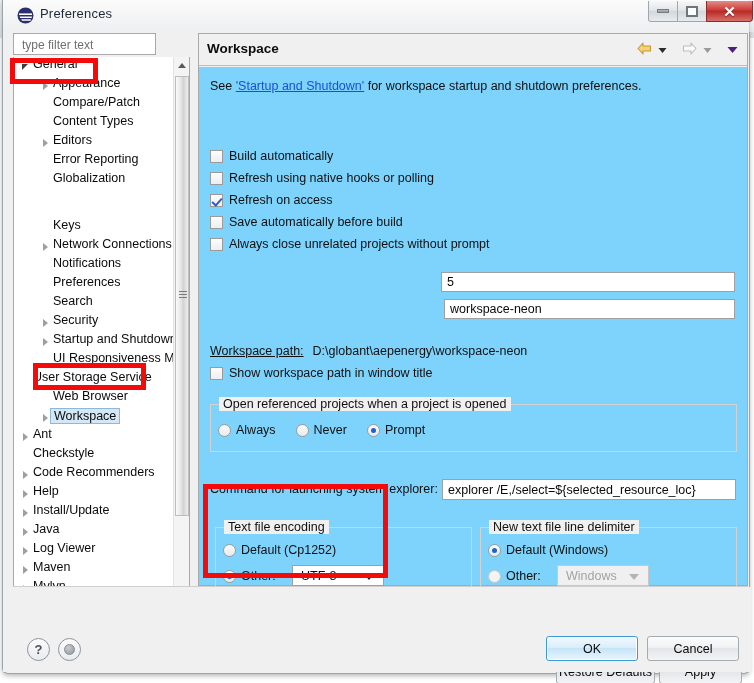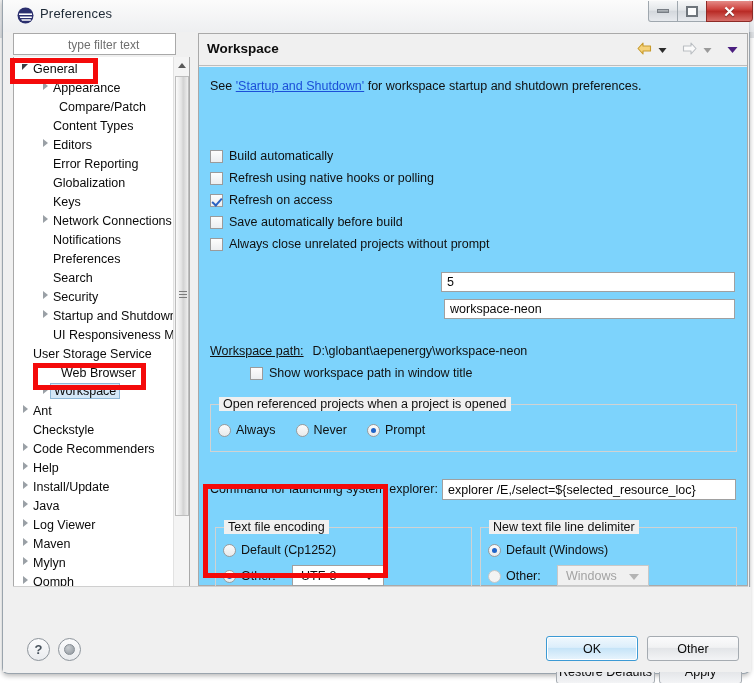--- a/index.html
+++ b/index.html
@@ -113,25 +113,24 @@
 
   
   .left-panel {
     position: absolute;
     left: 10px; top: 33px;
     width: 177px; height: 587px;
   }
   .filter-box {
     position: absolute;
     left: 0; top: 0;
-    width: 163px; height: 22px;
+    width: 143px; height: 22px;
     border: 1px solid #a9a9a9;
     background: #ffffff;
     box-sizing: border-box;
-    padding-left: 46px;
   }
   .filter-box input {
     border: none; outline: none;
     width: 165px; height: 20px;
     margin: 0 0 0 6px;
     font-family: "Liberation Sans", sans-serif;
     font-size: 12px;
     color: #3a3a3a;
     background: transparent;
   }
@@ -149,21 +148,21 @@
   }
   .tree {
     position: absolute;
     left: 0; top: 0;
     width: 160px; height: 545px;
     overflow: hidden;
   }
   .tree-item {
     height: 19px;
     display: flex;
-    align-items: flex-end;
+    align-items: flex-start;
     white-space: nowrap;
     font-size: 12.5px;
     color: #0a0a0a;
     padding-left: 4px;
     box-sizing: border-box;
   }
   .tw {
     width: 14px; height: 19px;
     display: inline-flex;
     align-items: center; justify-content: center;
@@ -531,21 +530,21 @@
                 <span class="arrow-down"></span>
               </span>
               <span class="tree-label">General</span>
             </div>
             <div class="tree-item" style="padding-left: 24px;">
               <span class="tw">
                 <span class="arrow-right"></span>
               </span>
               <span class="tree-label">Appearance</span>
             </div>
-            <div class="tree-item" style="padding-left: 30px;">
+            <div class="tree-item" style="padding-left: 24px;">
               <span class="tw"></span>
               <span class="tree-label">Compare/Patch</span>
             </div>
             <div class="tree-item" style="padding-left: 24px;">
               <span class="tw"></span>
               <span class="tree-label">Content Types</span>
             </div>
             <div class="tree-item" style="padding-left: 24px;">
               <span class="tw">
                 <span class="arrow-right"></span>
@@ -553,21 +552,21 @@
               <span class="tree-label">Editors</span>
             </div>
             <div class="tree-item" style="padding-left: 24px;">
               <span class="tw"></span>
               <span class="tree-label">Error Reporting</span>
             </div>
             <div class="tree-item" style="padding-left: 24px;">
               <span class="tw"></span>
               <span class="tree-label">Globalization</span>
             </div>
-            <div class="tree-item" style="padding-left: 24px;">
+            <div class="tree-item" style="padding-left: 24px; margin-top: 28px;">
               <span class="tw"></span>
               <span class="tree-label">Keys</span>
             </div>
             <div class="tree-item" style="padding-left: 24px;">
               <span class="tw">
                 <span class="arrow-right"></span>
               </span>
               <span class="tree-label">Network Connections</span>
             </div>
             <div class="tree-item" style="padding-left: 24px;">
@@ -595,21 +594,21 @@
               <span class="tree-label">Startup and Shutdown</span>
             </div>
             <div class="tree-item" style="padding-left: 24px;">
               <span class="tw"></span>
               <span class="tree-label">UI Responsiveness Monitoring</span>
             </div>
             <div class="tree-item" style="">
               <span class="tw"></span>
               <span class="tree-label">User Storage Service</span>
             </div>
-            <div class="tree-item" style="padding-left: 32px;">
+            <div class="tree-item" style="padding-left: 24px;">
               <span class="tw"></span>
               <span class="tree-label">Web Browser</span>
             </div>
             <div class="tree-item selected" style="padding-left: 24px;">
               <span class="tw">
                 <span class="arrow-right"></span>
               </span>
               <span class="tree-label">Workspace</span>
             </div>
             <div class="tree-item" style="padding-left: 4px;">
@@ -780,21 +779,21 @@
 
         <div class="txtin" style="position:absolute;left:245px;top:232px;width:291px;">
           <span>workspace-neon</span>
         </div>
 
         <div class="field-row" style="top:277px;">
           <span class="u">Workspace path:</span>
           <span style="margin-left:9px;">D:\globant\aepenergy\workspace-neon</span>
         </div>
 
-        <div class="cb-row" style="top:299px;margin-left:40px;">
+        <div class="cb-row" style="top:299px;">
           <span class="cbox"></span>
           <span>Show workspace path in window title</span>
         </div>
 
         <div class="groupbox" style="left:11px;top:337px;width:527px;height:48px;">
           <span class="gtitle">Open referenced projects when a project is opened</span>
           <div id="open-ref-radios" style="position:absolute;left:7px;top:18px;display:flex;align-items:center;gap:20px;">
               <div class="radio-row">
                 <span class="rbox"></span>
                 <span>Always</span>
@@ -857,21 +856,21 @@
         </div>
       </div>
     </div>
 
     <div class="footer-sep"></div>
     <div class="bottom-area">
       <div class="btn primary" style="left:543px;top:49px;width:92px;">
         <span>OK</span>
       </div>
       <div class="btn" style="left:644px;top:49px;width:92px;">
-        <span>Other</span>
+        <span>Cancel</span>
       </div>
     </div>
 
     <div class="help-icon">
       <span>?</span>
     </div>
     <div class="rec-icon">
       <span class="dot"></span>
     </div>
 

